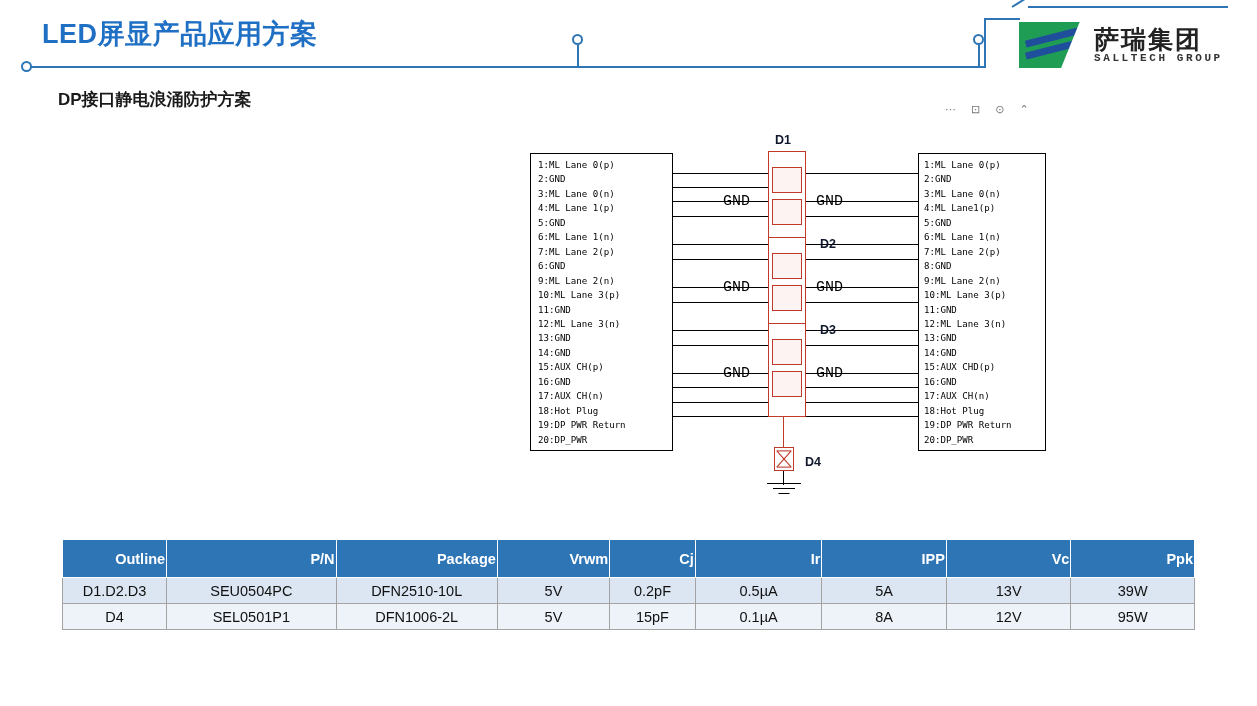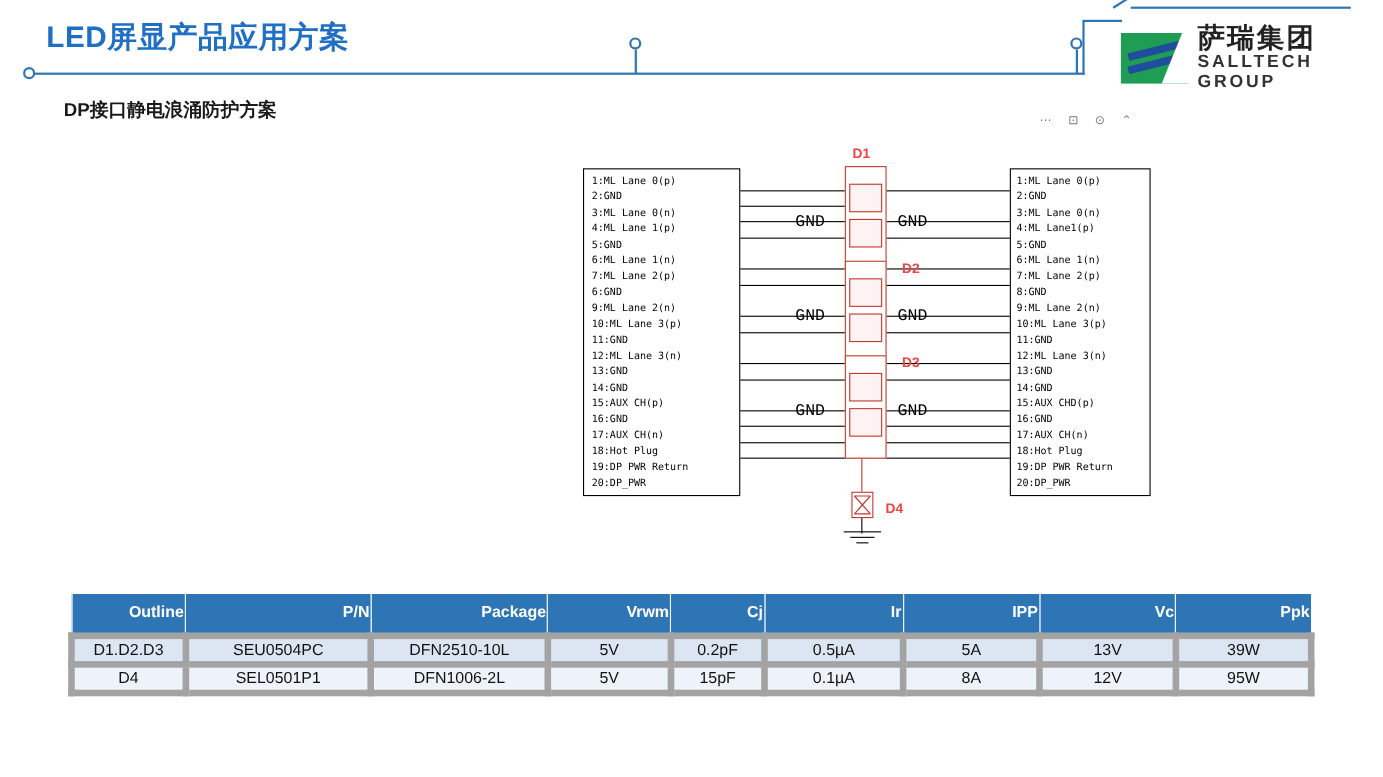--- a/index.html
+++ b/index.html
@@ -111,22 +111,23 @@
     right: -12px; top: -6px;
     width: 26px; height: 60px;
     background: #ffffff;
     transform: rotate(22deg);
   }
   .logo-cn {
     font-size: 25px; font-weight: bold; color: #222; letter-spacing: 2px;
     line-height: 1.05;
   }
   .logo-en {
-    font-size: 16px; color: #333; letter-spacing: 2.6px;
+    font-size: 11px; color: #333; letter-spacing: 2.6px;
     font-weight: bold;
+    font-family: Liberation Mono, monospace;
   }
 
   
   .section-title {
     position: absolute;
     left: 58px; top: 88px;
     font-size: 17px;
     font-weight: bold;
     color: #1a1a1a;
   }
@@ -182,21 +183,21 @@
   }
   .tvs-inner {
     position: absolute;
     border: 1.1px solid #c0392b;
     background: #fdf3f2;
   }
   .tvs-label {
     position: absolute;
     font-size: 12.5px;
     font-weight: bold;
-    color: #ef4444;
+    color: #0f172a;
   }
   .gnd-label {
     position: absolute;
     font-family: Liberation Mono, monospace;
     font-size: 15px;
     color: #000;
   }
   .wire {
     position: absolute;
     background: #000;
@@ -235,21 +236,21 @@
     color: #ffffff;
     font-weight: bold;
     height: 38px;
     border: 1px solid #ffffff;
     text-align: right;
   }
   .tbl td {
     height: 26px;
     text-align: center;
     color: #111;
-    border: 6px solid #a3a3a3;
+    border: 1px solid #a3a3a3;
   }
   .tbl tr.r1 td { background: #dce6f2; }
   .tbl tr.r2 td { background: #eef3fa; }
 </style>
 </head>
 <body>
 
 <div id="page">
 
   <div class="header-title">LED屏显产品应用方案</div>

